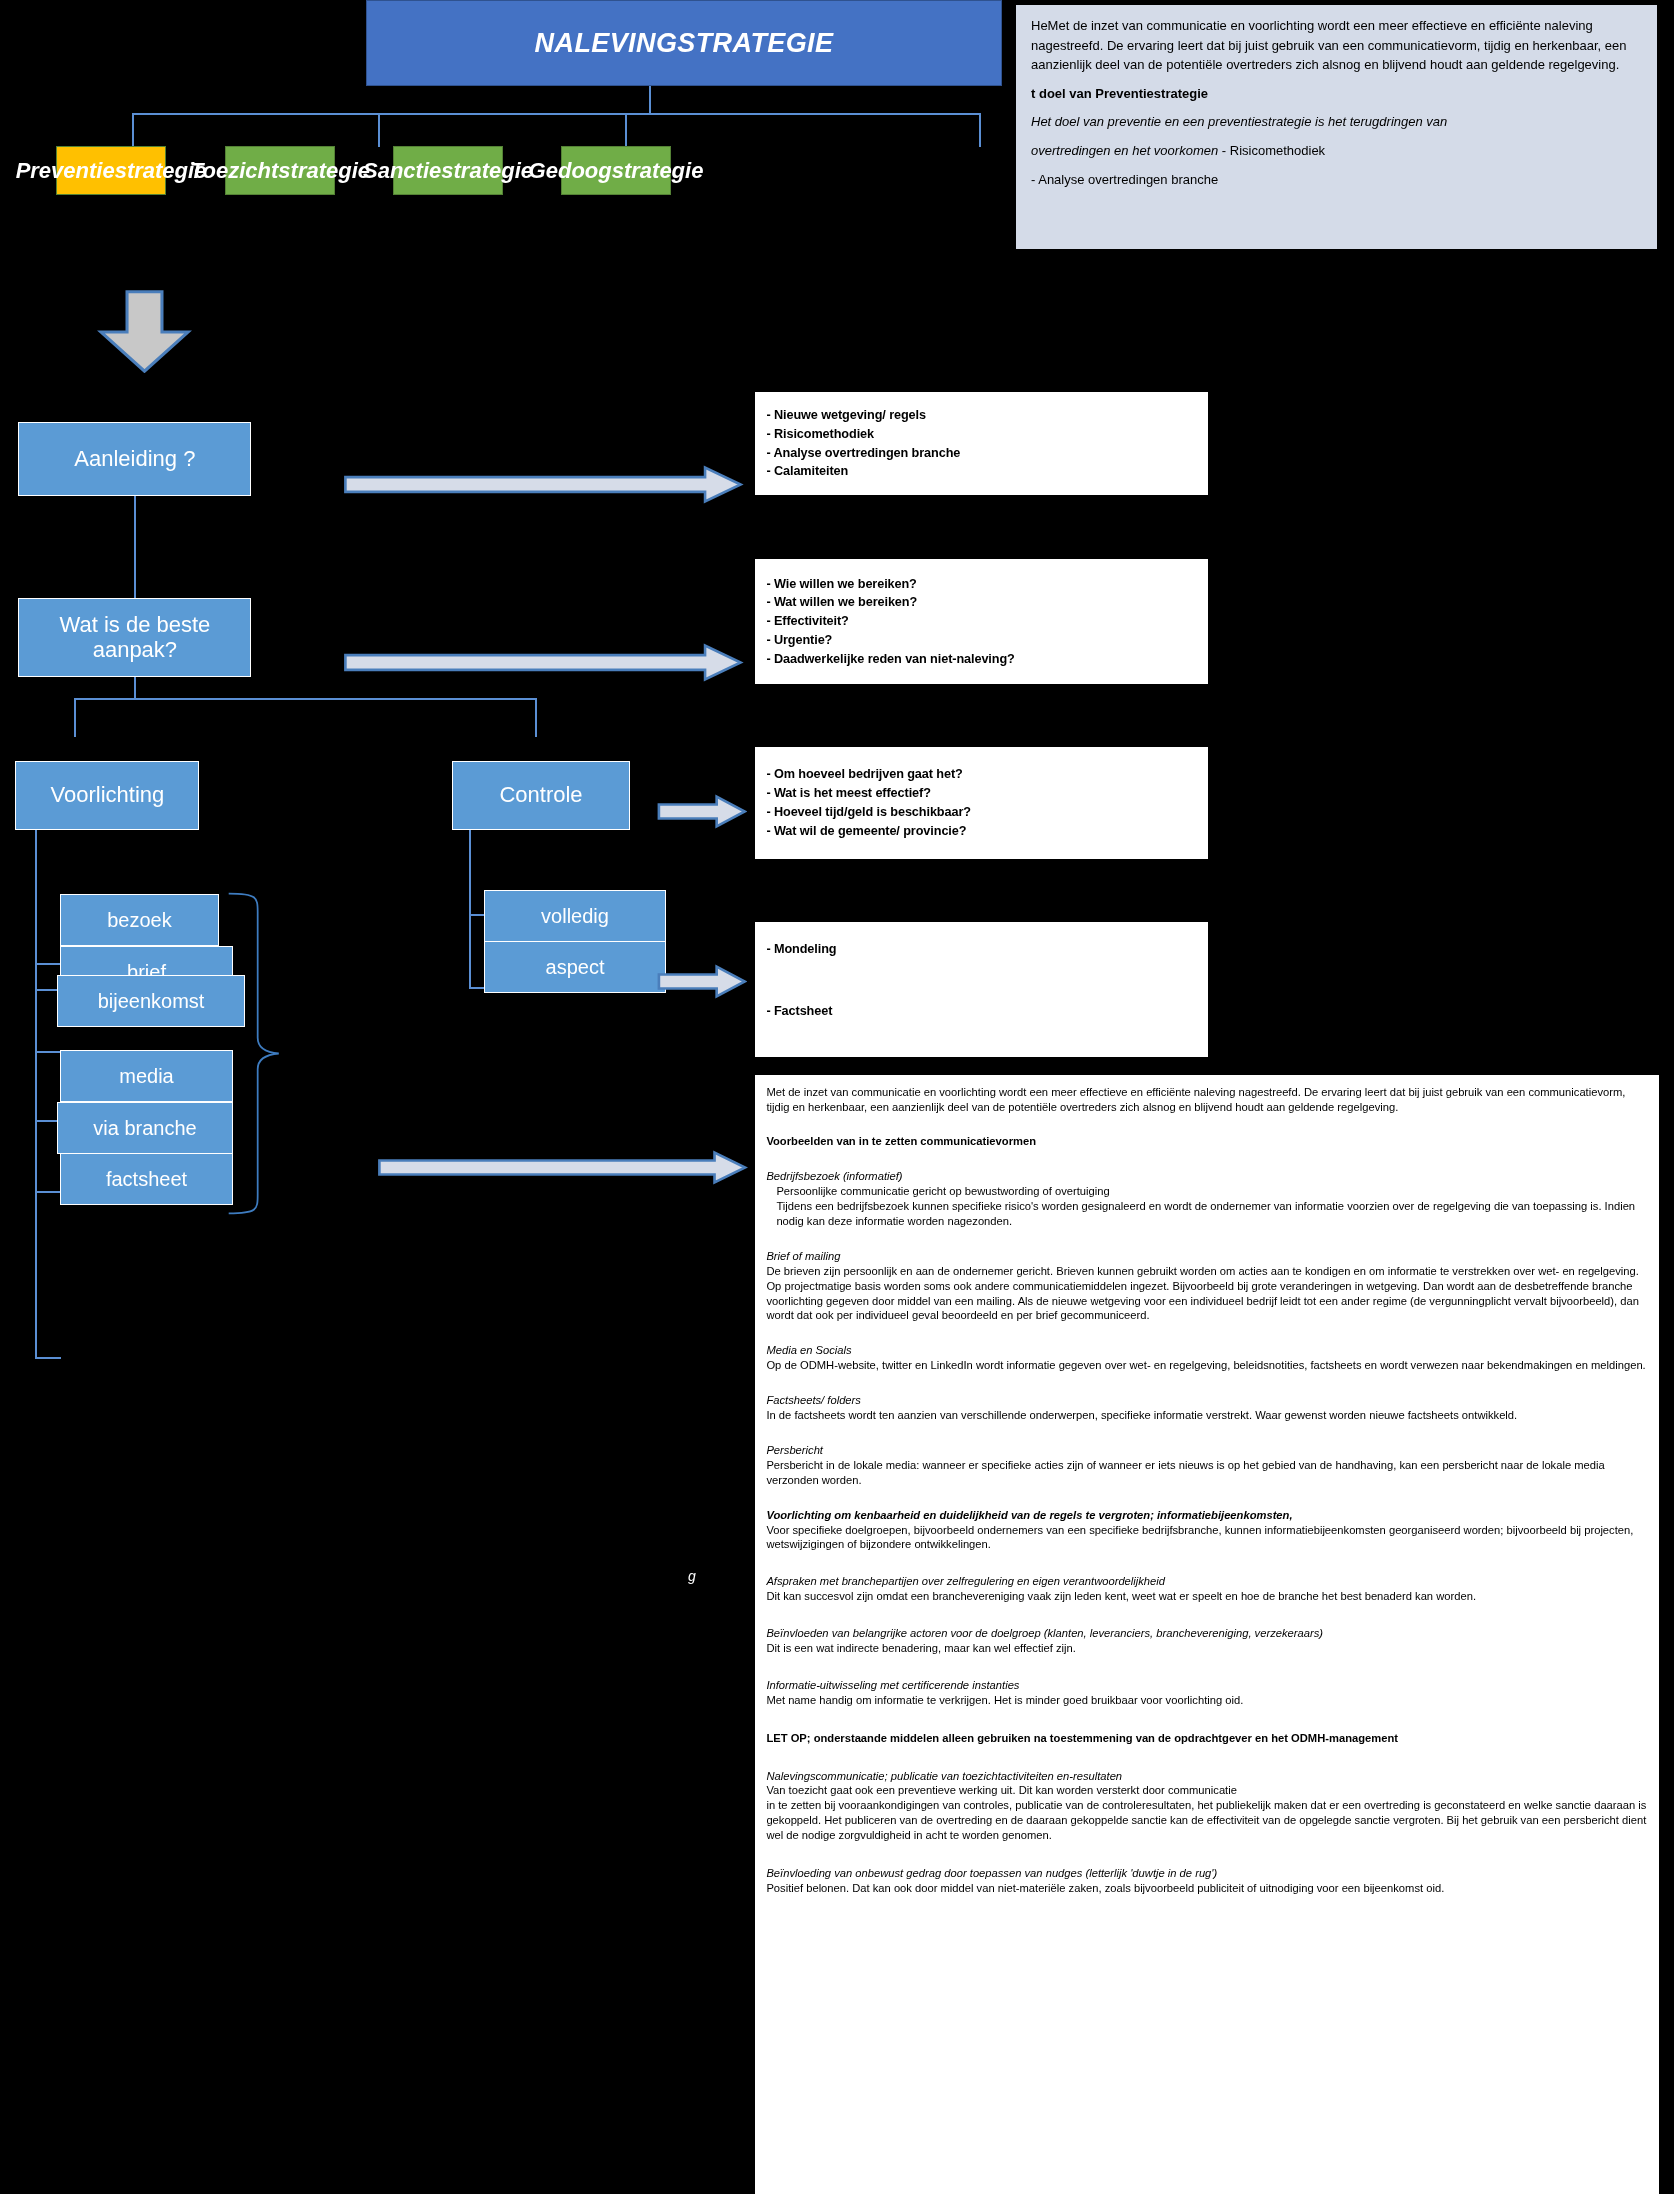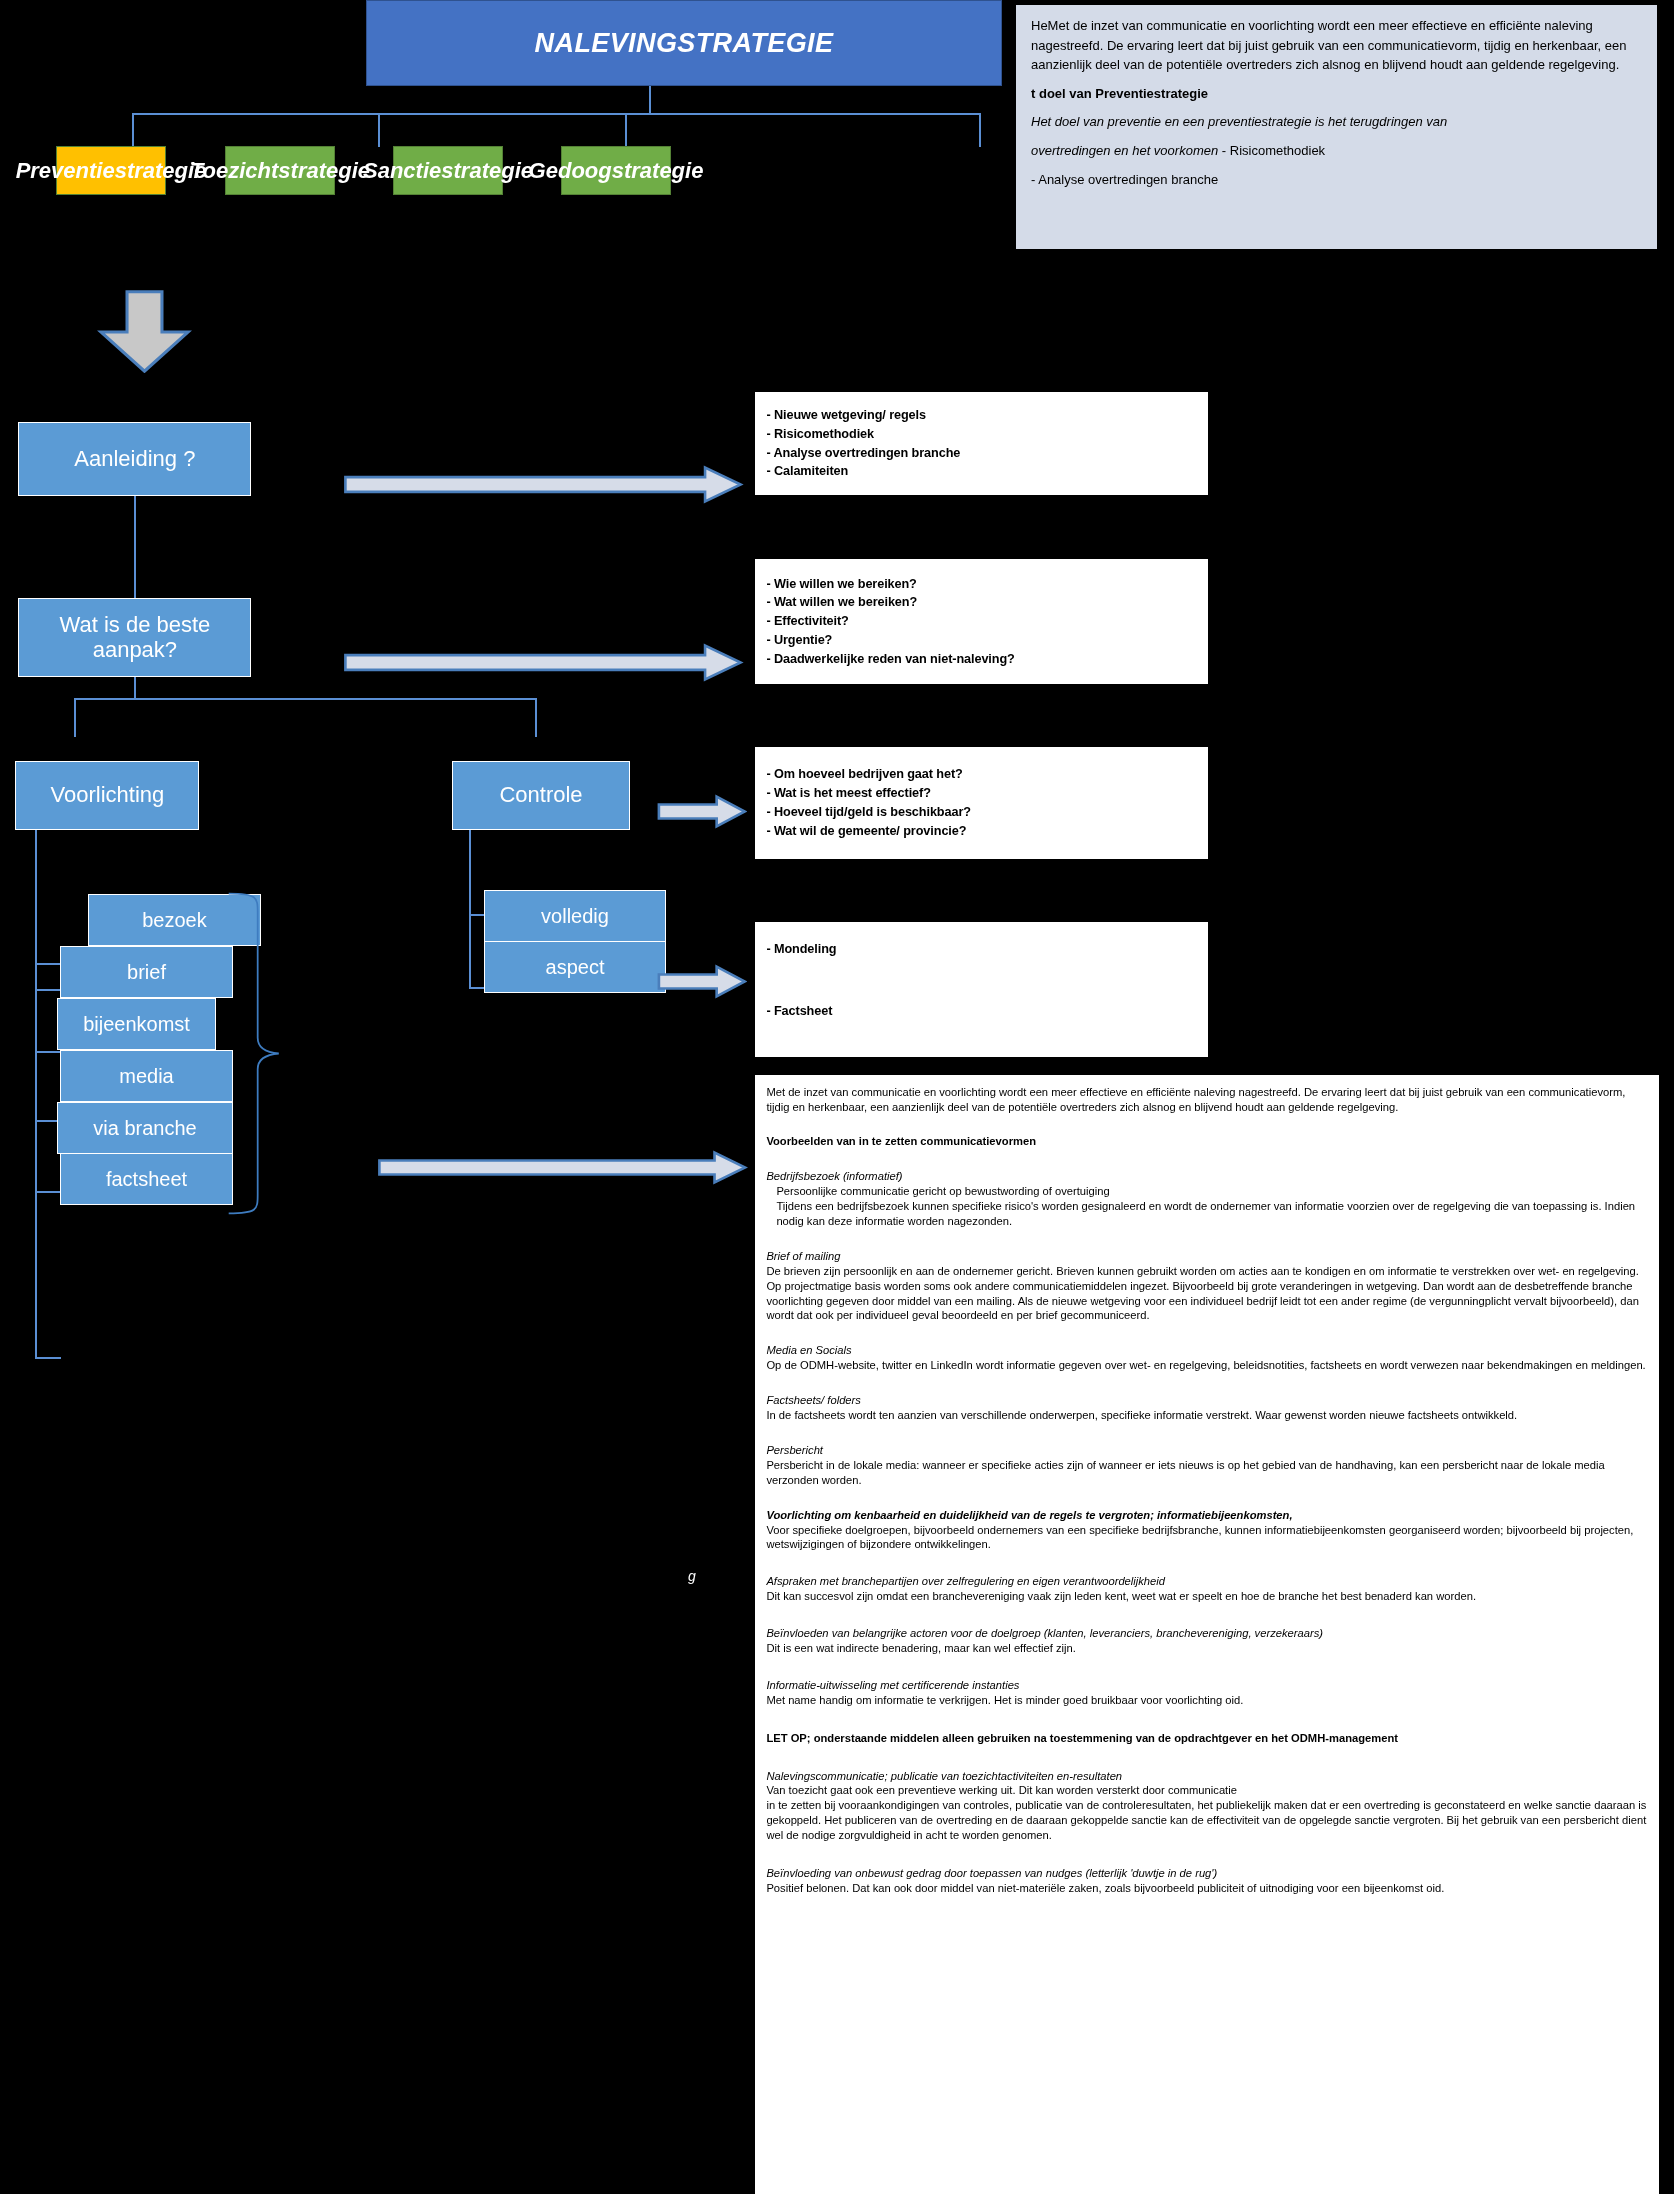--- a/index.html
+++ b/index.html
@@ -107,27 +107,27 @@
 </div>
 
 <div class="abs conn" style="left:35px;top:830px;width:2.2px;height:529px;"></div>
 <div class="abs conn" style="left:35px;top:963px;width:26px;height:1.8px;"></div>
 <div class="abs conn" style="left:35px;top:989px;width:26px;height:1.8px;"></div>
 <div class="abs conn" style="left:35px;top:1051px;width:26px;height:1.8px;"></div>
 <div class="abs conn" style="left:35px;top:1120px;width:26px;height:1.8px;"></div>
 <div class="abs conn" style="left:35px;top:1191px;width:26px;height:1.8px;"></div>
 <div class="abs conn" style="left:35px;top:1357px;width:26px;height:1.8px;"></div>
 
-<div class="abs flowbox small" style="left:60px;top:894px;width:173px;height:52px;margin-left:28px;">
+<div class="abs flowbox small" style="left:60px;top:894px;width:159px;height:52px;">
   <span>bezoek</span>
 </div>
 <div class="abs flowbox small" style="left:60px;top:946px;width:173px;height:52px;">
   <span>brief</span>
 </div>
-<div class="abs flowbox small" style="left:57px;top:998px;width:159px;height:52px;">
+<div class="abs flowbox small" style="left:57px;top:975px;width:188px;height:52px;">
   <span>bijeenkomst</span>
 </div>
 <div class="abs flowbox small" style="left:60px;top:1050px;width:173px;height:52px;">
   <span>media</span>
 </div>
 <div class="abs flowbox small" style="left:57px;top:1102px;width:176px;height:52px;">
   <span>via branche</span>
 </div>
 <div class="abs flowbox small" style="left:60px;top:1153px;width:173px;height:52px;">
   <span>factsheet</span>

